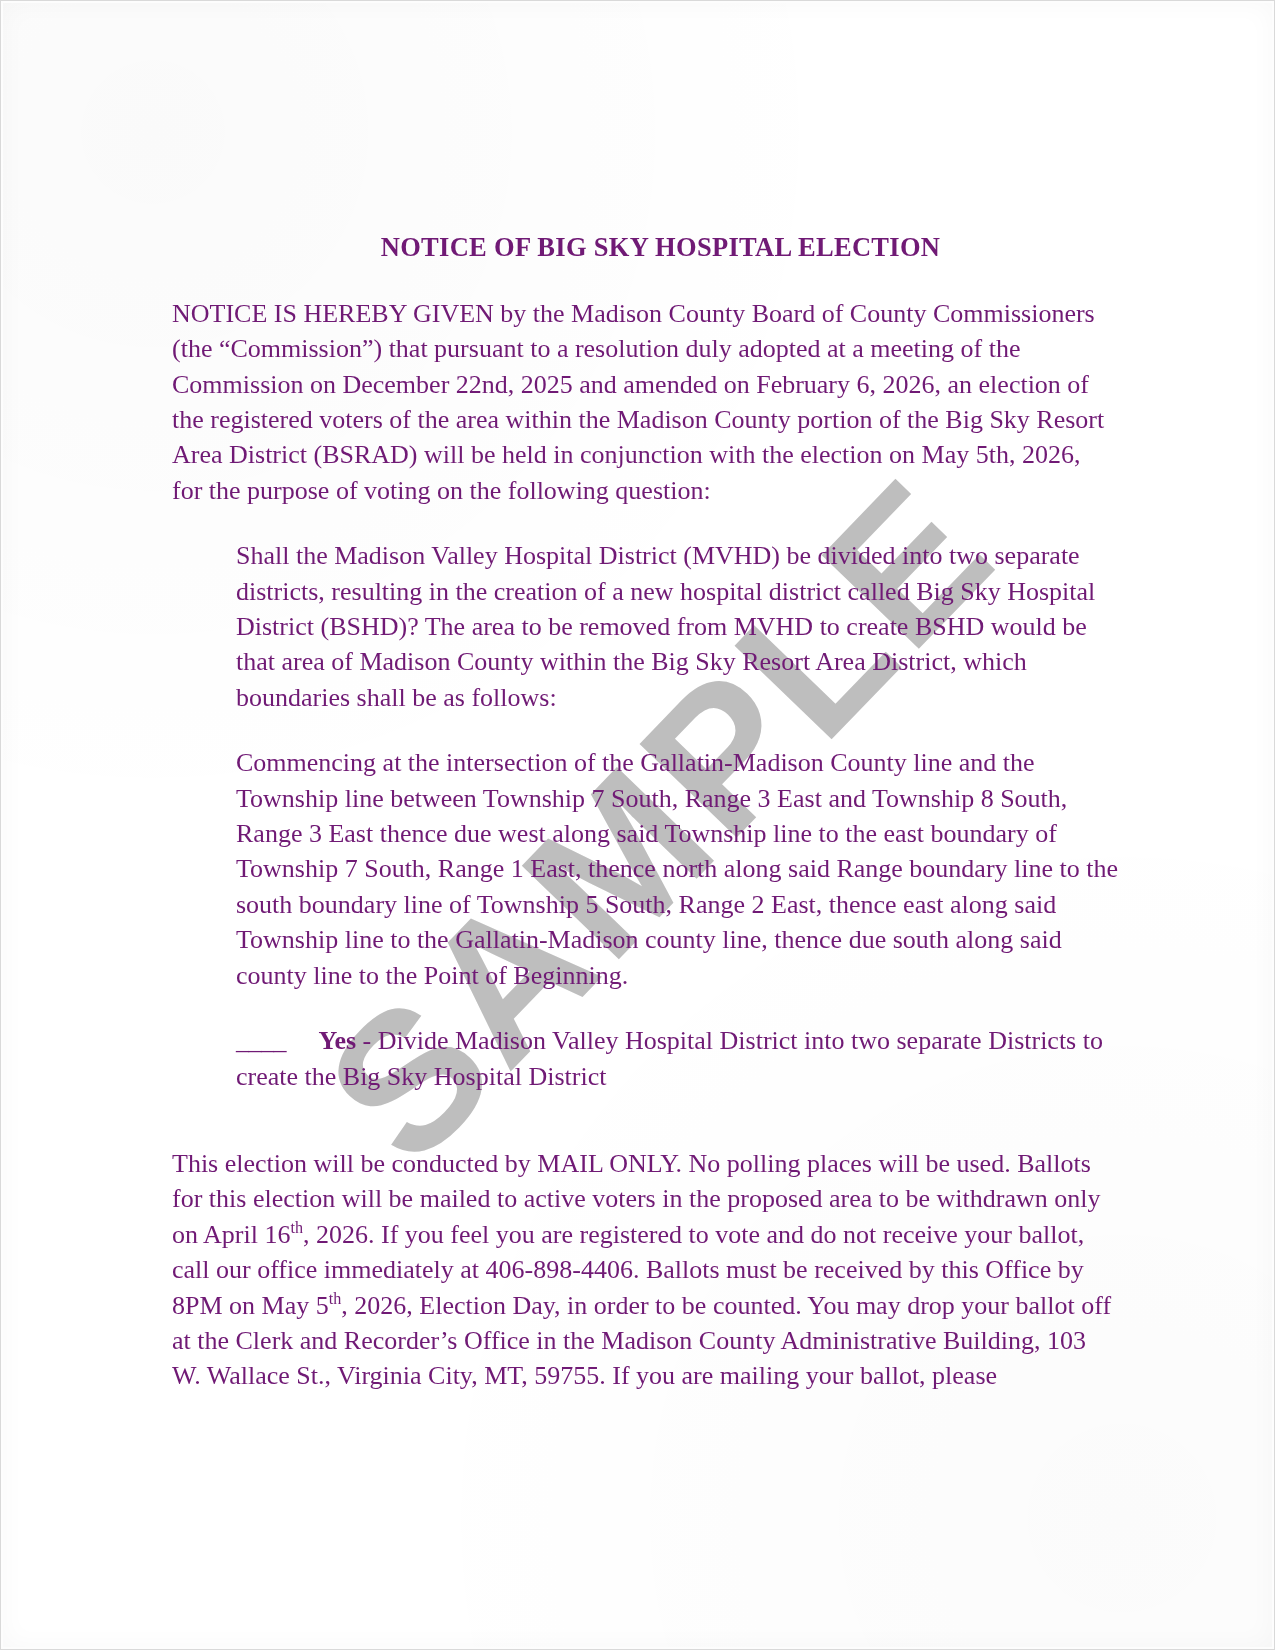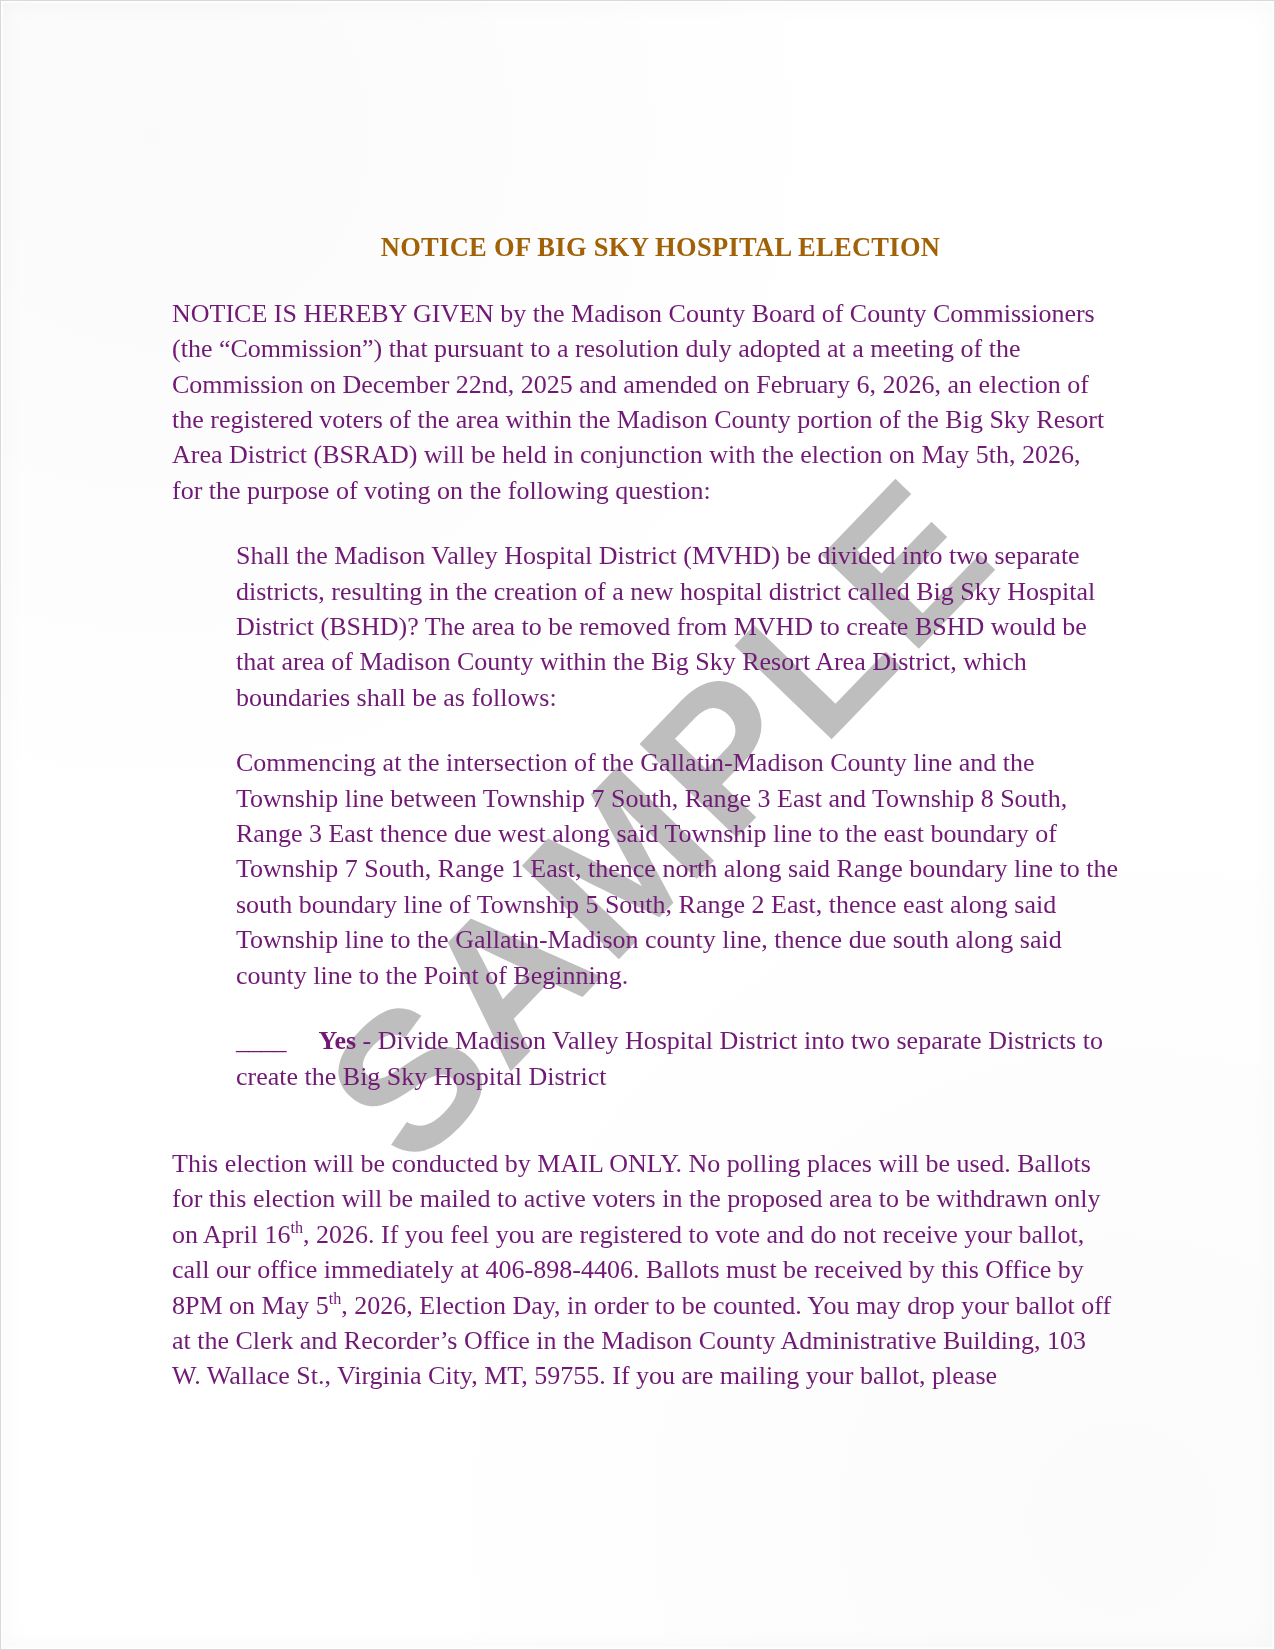--- a/index.html
+++ b/index.html
@@ -69,21 +69,21 @@
     top: 0;
     width: 1275px;
     z-index: 4;
     padding: 232px 150px 0 172px;
     box-sizing: border-box;
   }
   .doc-title {
     text-align: center;
     font-size: 26.5px;
     letter-spacing: 0.3px;
-    color: #a16207;
+    color: #701a75;
     margin: 0 0 32px 0;
     padding-left: 24px;
     line-height: 1.2;
   }
   p {
     margin: 0 0 0 0;
     font-size: 26px;
     line-height: 35.4px;
     color: #701a75;
     text-align: left;

